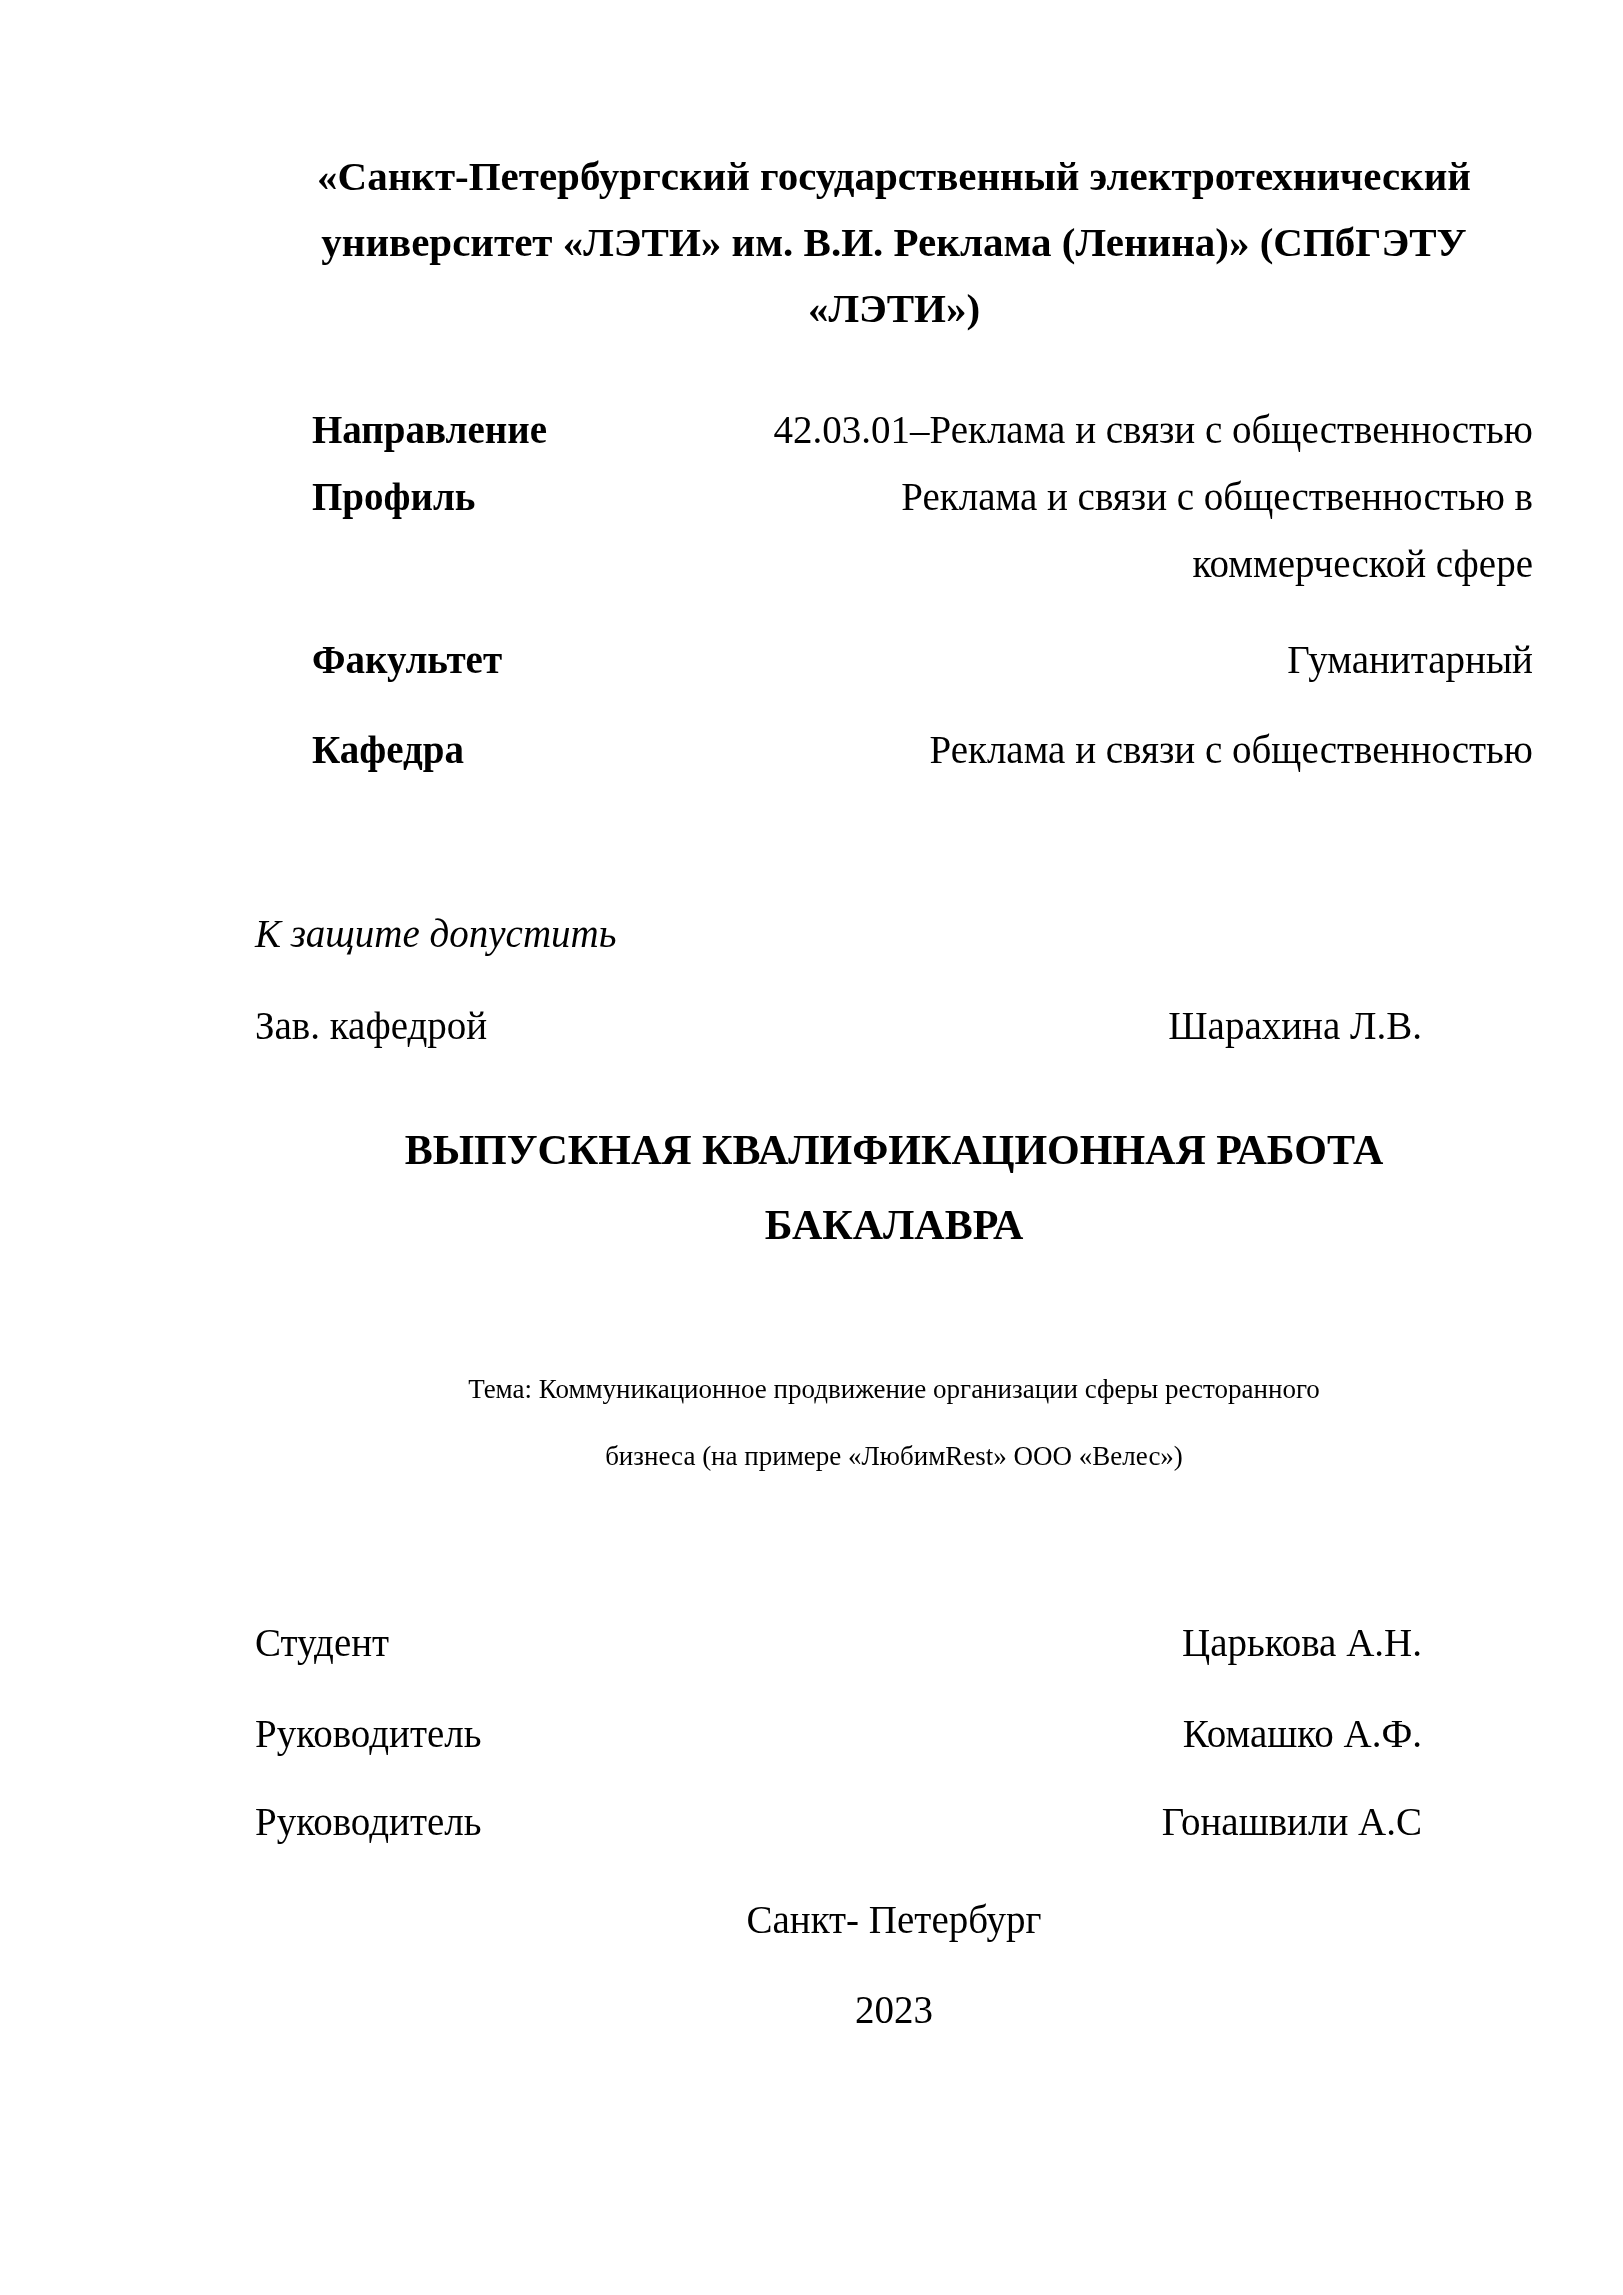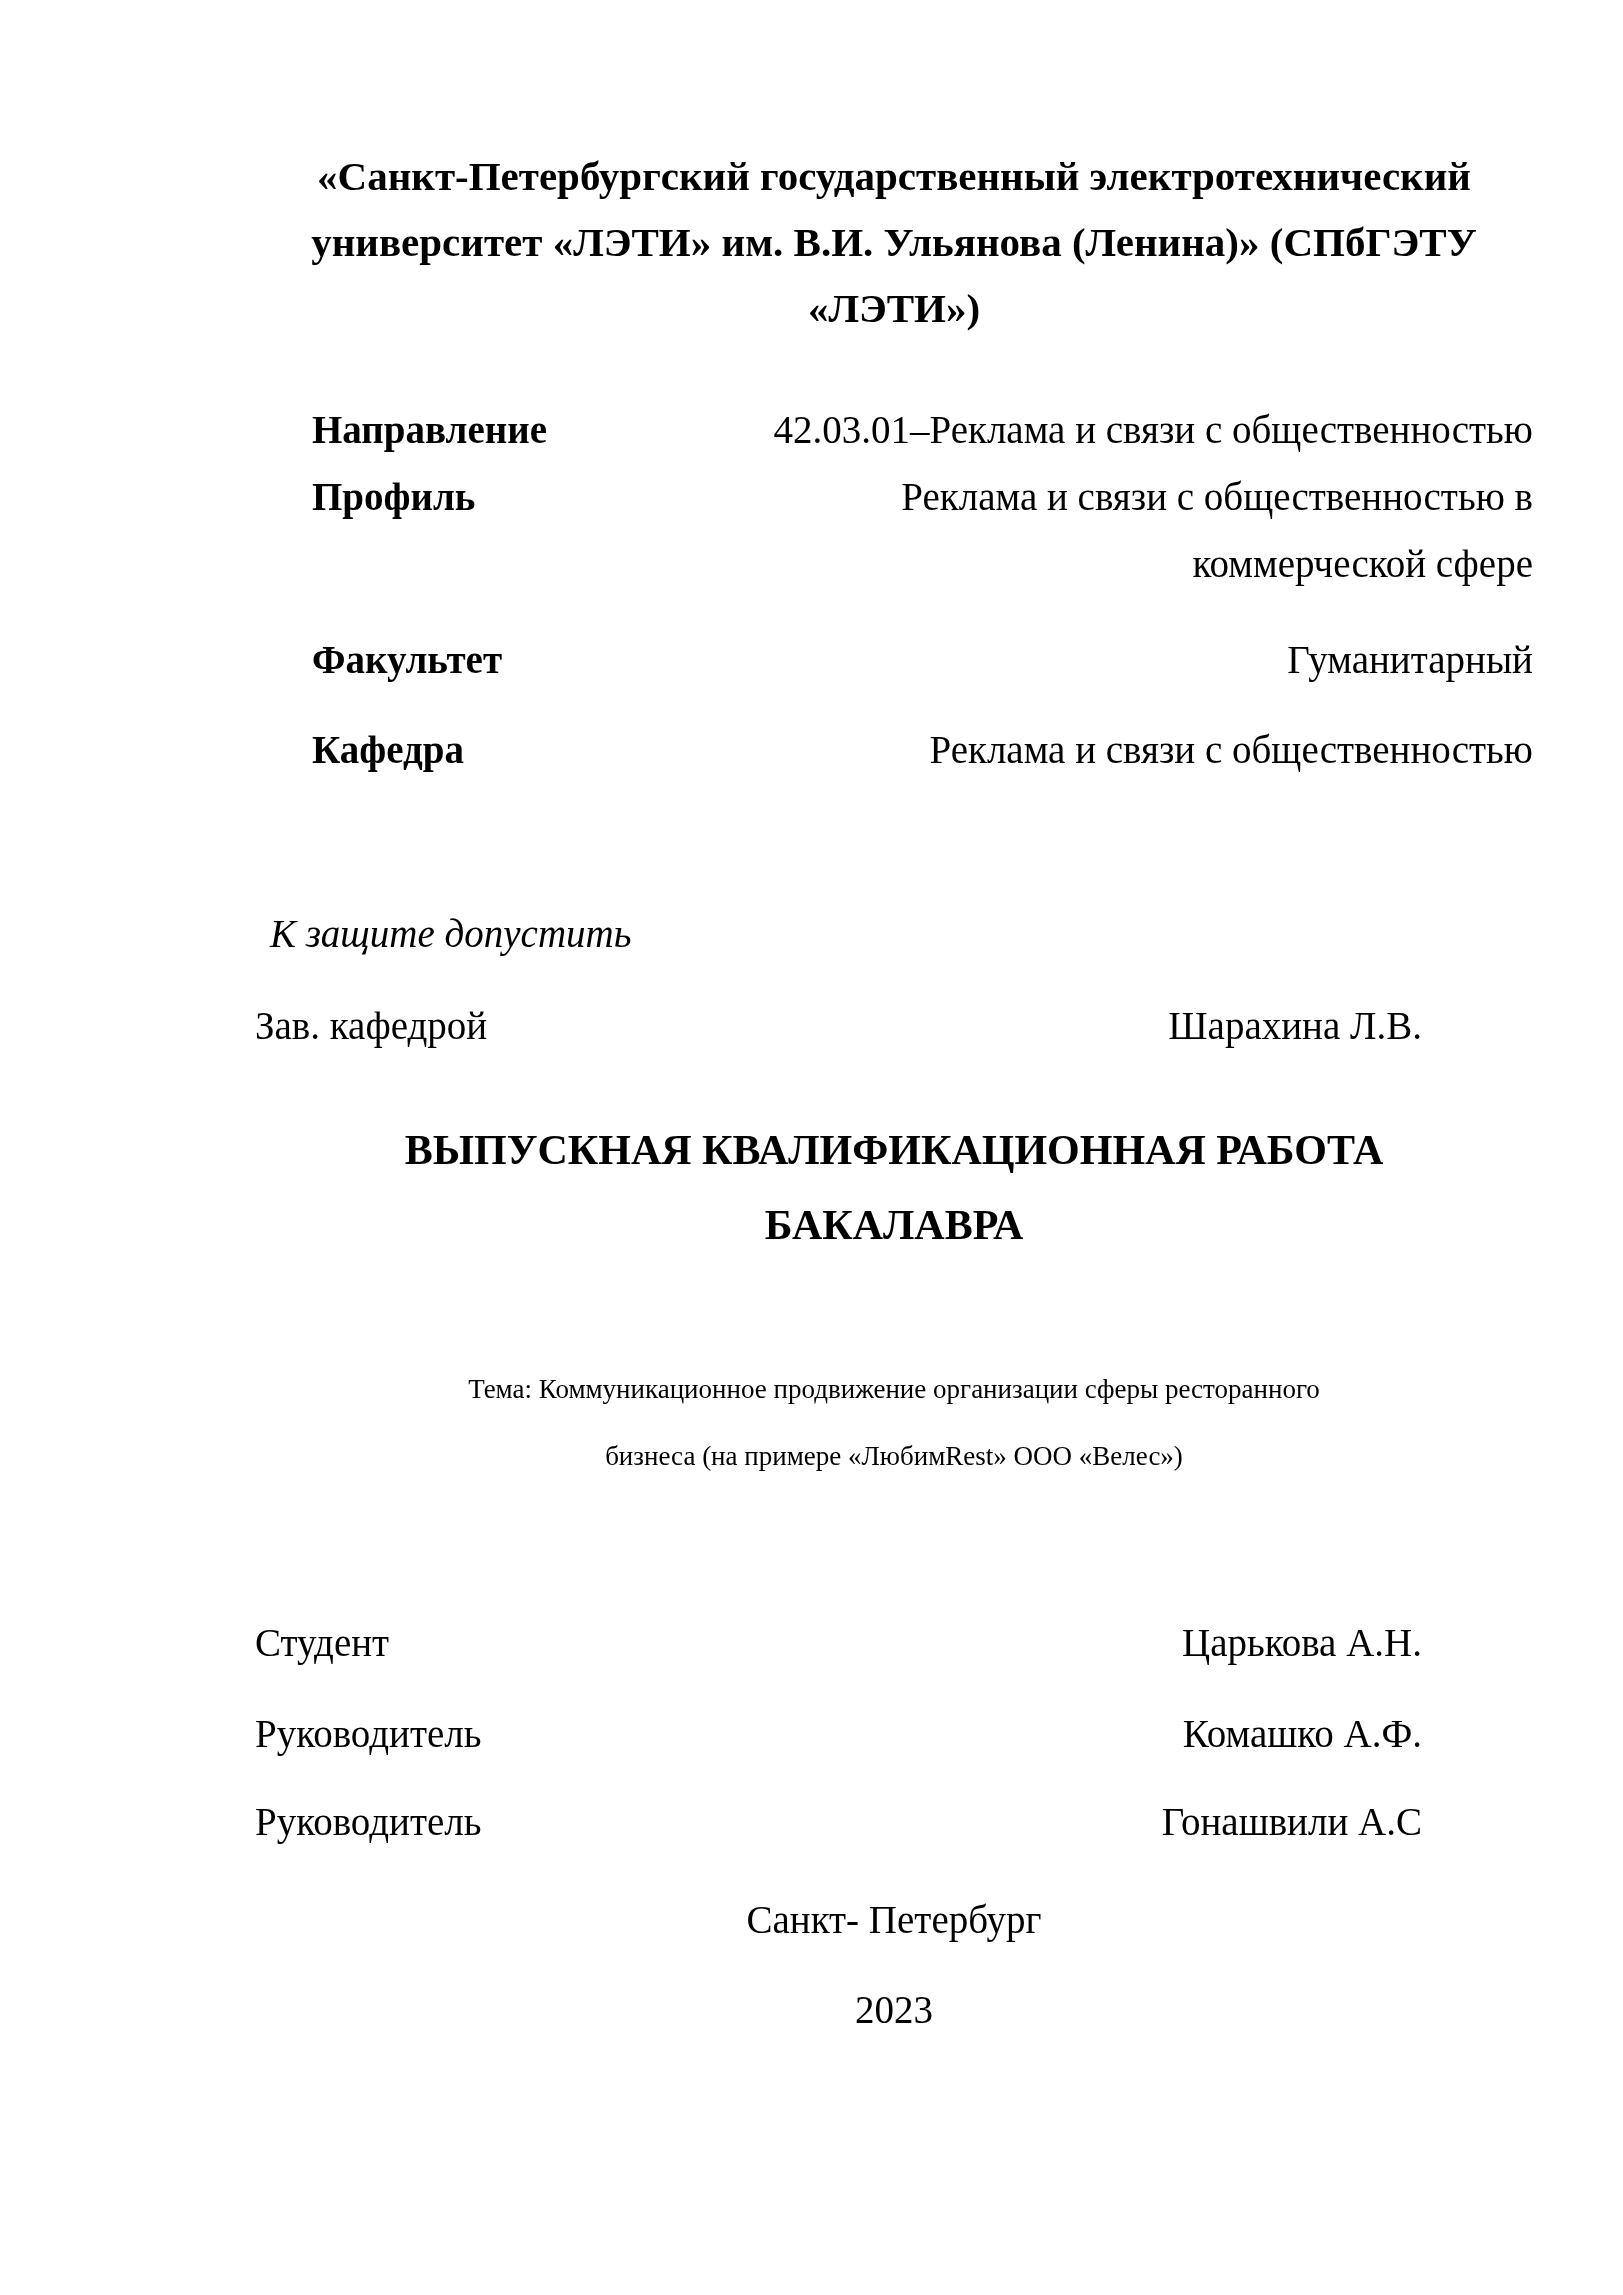--- a/index.html
+++ b/index.html
@@ -19,21 +19,21 @@
 
   .field-row { display: flex; justify-content: space-between; align-items: flex-start; font-size: 39px; line-height: 67px; }
   .field-label { font-weight: bold; padding-left: 57px; white-space: nowrap; }
   .field-value { text-align: right; }
 
   .row-direction  { top: 396px; gap: 12px; }
   .row-profile    { top: 463px; }
   .row-faculty    { top: 626px; }
   .row-department { top: 716px; }
 
-  .admission-note { top: 900px; font-size: 39px; line-height: 67px; font-style: italic; margin-left: 15px; }
+  .admission-note { top: 900px; font-size: 39px; line-height: 67px; font-style: italic; }
 
   .sign-row { display: flex; justify-content: space-between; align-items: flex-start; font-size: 39px; line-height: 67px; }
   .sign-name { text-align: right; padding-right: 111px; }
 
   .row-dept-head { top: 992px; }
 
   .work-title { top: 1113px; font-size: 42px; line-height: 75px; font-weight: bold; text-align: center; }
 
   .theme-block { top: 1356px; font-size: 27px; line-height: 67px; text-align: center; }
 
@@ -44,21 +44,21 @@
   .footer-city { top: 1886px; font-size: 39px; line-height: 67px; text-align: center; }
   .footer-year { top: 1976px; font-size: 39px; line-height: 67px; text-align: center; }
 </style>
 </head>
 <body>
 
 <div class="page">
 
   <div class="blk uni-header">
     <div>«Санкт-Петербургский государственный электротехнический</div>
-    <div>университет «ЛЭТИ» им. В.И. Ульянова (Ленина)» (СПбГЭТУ «ЛЭТИ»)</div>
+    <div>университет «ЛЭТИ» им. В.И. Реклама (Ленина)» (СПбГЭТУ «ЛЭТИ»)</div>
   </div>
 
   <div class="blk field-row row-direction">
     <div class="field-label">Направление</div>
     <div class="field-value">42.03.01–Реклама и связи с общественностью</div>
   </div>
 
   <div class="blk field-row row-profile">
     <div class="field-label">Профиль</div>
     <div class="field-value">

